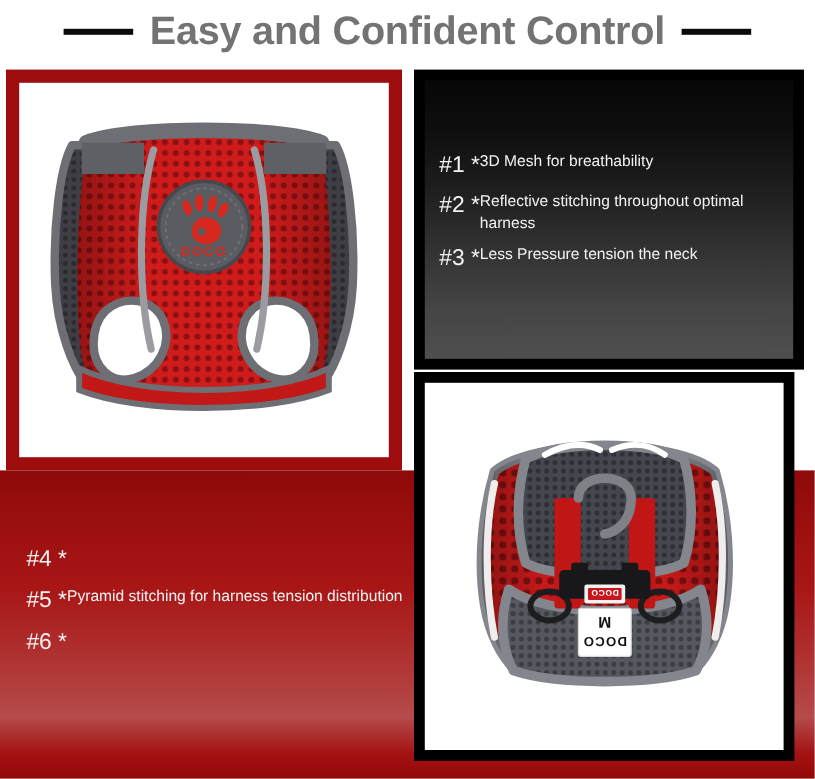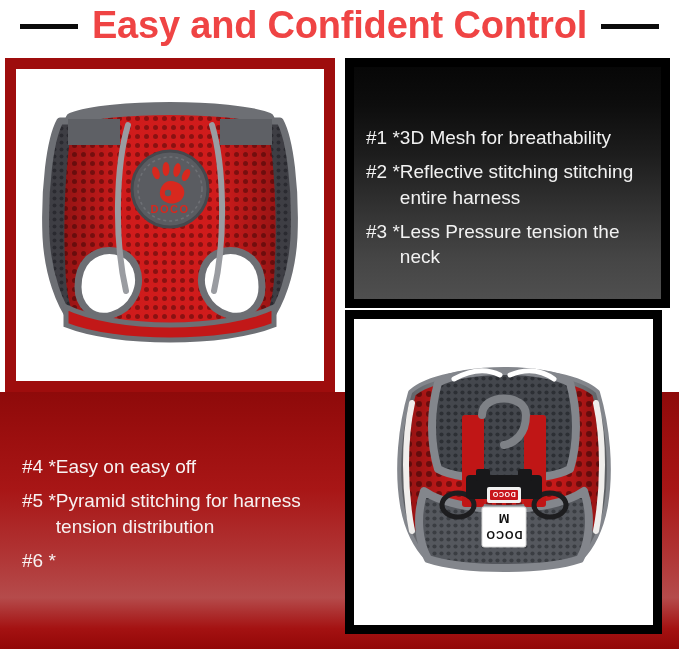--- a/index.html
+++ b/index.html
@@ -24,23 +24,23 @@
     align-items: center;
     justify-content: center;
   }
   .title-dash {
     width: 58px;
     height: 5px;
     background: #0b0b0b;
     flex: none;
   }
   .title-text {
-    font-size: 38px;
+    font-size: 33px;
     font-weight: bold;
-    color: #ef4444;
+    color: #737373;
     letter-spacing: -0.2px;
     white-space: nowrap;
     padding: 0 14px;
     line-height: 1;
     margin-top: -2px;
     text-align: right;
   }
 
   
   .photo-panel-front {
@@ -112,21 +112,21 @@
     align-items: flex-start;
     margin-bottom: 9px;
     line-height: 1.33;
   }
   .feature-tag {
     flex: none;
     font-size: 19px;
     white-space: pre;
   }
   .feature-text {
-    font-size: 19px;
+    font-size: 13px;
   }
   .features-dark .feature-tag,
   .features-dark .feature-text { color: #f2f2f2; }
   .features-red .feature-tag,
   .features-red .feature-text { color: #f7f2f2; }
 
   
   .harness-svg { display: block; width: 100%; height: 100%; }
 </style>
 </head>
@@ -219,33 +219,32 @@
 </div>
 
 <div class="features-dark">
   <div class="inner">
     <div class="feature-line">
       <span class="feature-tag">#1 *</span>
       <span class="feature-text">3D Mesh for breathability</span>
     </div>
     <div class="feature-line">
       <span class="feature-tag">#2 *</span>
-      <span class="feature-text">Reflective stitching stitching entire harness</span>
+      <span class="feature-text">Reflective stitching throughout optimal harness</span>
     </div>
     <div class="feature-line">
       <span class="feature-tag">#3 *</span>
       <span class="feature-text">Less Pressure tension the neck</span>
     </div>
   </div>
 </div>
 
 <div class="features-red">
   <div class="feature-line">
     <span class="feature-tag">#4 *</span>
-    <span class="feature-text">Easy on easy off</span>
   </div>
   <div class="feature-line">
     <span class="feature-tag">#5 *</span>
     <span class="feature-text" style="max-width:290px;display:inline-block">Pyramid stitching for harness tension distribution</span>
   </div>
   <div class="feature-line">
     <span class="feature-tag">#6 *</span>
   </div>
 </div>
 

